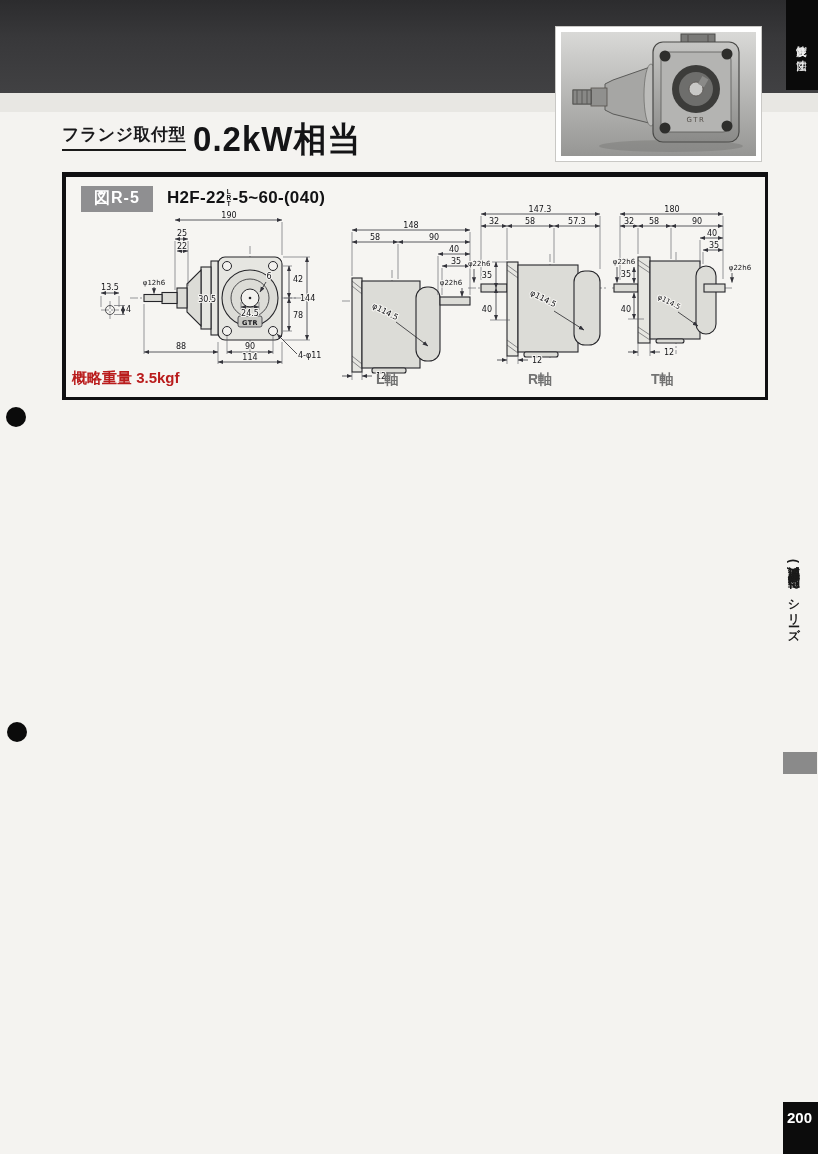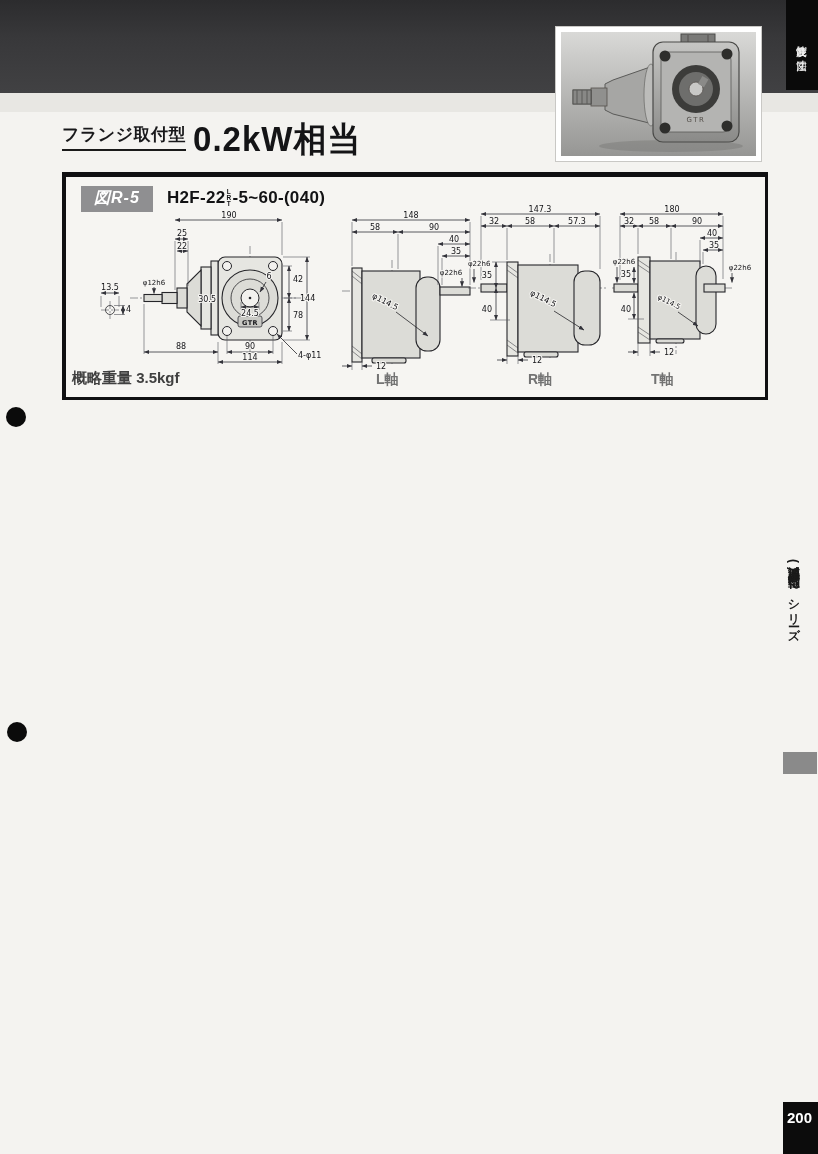--- a/index.html
+++ b/index.html
@@ -25,27 +25,27 @@
   .header-row{position:absolute;left:62px;top:123px;display:flex;align-items:flex-start;gap:7px;}
   .type-label{font-size:17px;font-weight:bold;color:#18181a;border-bottom:2.5px solid #1a1a1a;
               padding-bottom:3px;letter-spacing:.5px;}
   .power-title{font-size:33px;font-weight:bold;color:#141416;letter-spacing:1px;line-height:1;
                transform:scaleY(1.04);transform-origin:bottom;}
 
   
   .fig-box{position:absolute;left:62px;top:172px;width:706px;height:228px;box-sizing:border-box;
            background:#f6f5f2;border:3px solid #101012;border-top-width:5px;border-left-width:4px;}
   .fig-label{position:absolute;left:15px;top:9px;background:#8f8f91;color:#fff;
-             font-weight:bold;font-size:16px;padding:2px 13px 3px;letter-spacing:1px;font-style:italic;}
+             font-weight:bold;font-size:16px;padding:2px 13px 3px;letter-spacing:1px;}
   .model{position:absolute;left:101px;top:11px;display:flex;align-items:center;
          font-weight:bold;font-size:17px;color:#121214;letter-spacing:.3px;}
   .axis-stack{display:inline-flex;flex-direction:column;align-items:center;
               font-size:6.5px;line-height:6px;font-weight:bold;margin:0 1px;}
   .view{position:absolute;}
-  .weight{position:absolute;left:6px;top:192px;font-size:15px;font-weight:bold;color:#404040;}
+  .weight{position:absolute;left:6px;top:192px;font-size:15px;font-weight:bold;color:#b91c1c;}
   .axis-name{position:absolute;top:194px;font-size:14px;font-weight:bold;color:#737373;}
   .axis-l{left:310px;} .axis-r{left:462px;} .axis-t{left:585px;}
 
   
   .side-tab{position:absolute;left:786px;top:556px;height:196px;width:16px;color:#1a1a1a;
             writing-mode:vertical-rl;font-size:12px;font-weight:bold;letter-spacing:1px;}
   .side-marker{position:absolute;left:783px;top:752px;width:34px;height:22px;background:#8a8a8a;}
   .page-num-box{position:absolute;left:783px;top:1102px;width:35px;height:52px;background:#0c0c0c;
                 color:#fff;font-size:15px;font-weight:bold;box-sizing:border-box;padding:7px 0 0 4px;}
 
@@ -214,21 +214,21 @@
       <text x="89" y="143">88</text>
       <line class="dim" x1="135" y1="146" x2="181" y2="146" marker-start="url(#aF)" marker-end="url(#aF)"></line>
       <text x="158" y="143">90</text>
       <line class="dim" x1="126" y1="156" x2="190" y2="156" marker-start="url(#aF)" marker-end="url(#aF)"></line>
       <text x="158" y="153.5">114</text>
       <line class="thin" x1="205" y1="148" x2="185" y2="128" marker-end="url(#aF)"></line>
       <text class="ta-s" x="206" y="152">4-φ11</text>
     </svg>
   </div>
 
-  <div class="view" style="left:272px;top:35px;width:132px;height:165px;">
+  <div class="view" style="left:272px;top:45px;width:132px;height:165px;">
     <svg viewBox="0 0 132 165" width="132" height="165">
       <defs>
           <marker id="aL" viewBox="0 0 10 10" refX="9.5" refY="5" markerWidth="7" markerHeight="7" orient="auto-start-reverse">
             <path d="M0,1.2 L10,5 L0,8.8 Z"></path>
           </marker>
         </defs>
       <line class="cl" x1="4" y1="79" x2="132" y2="79"></line>
       <line class="cl" x1="54" y1="48" x2="54" y2="152"></line>
       <rect class="plate-fill" x="14" y="56" width="10" height="94"></rect>
       <line class="hatch" x1="14" y1="59" x2="24" y2="67"></line>

